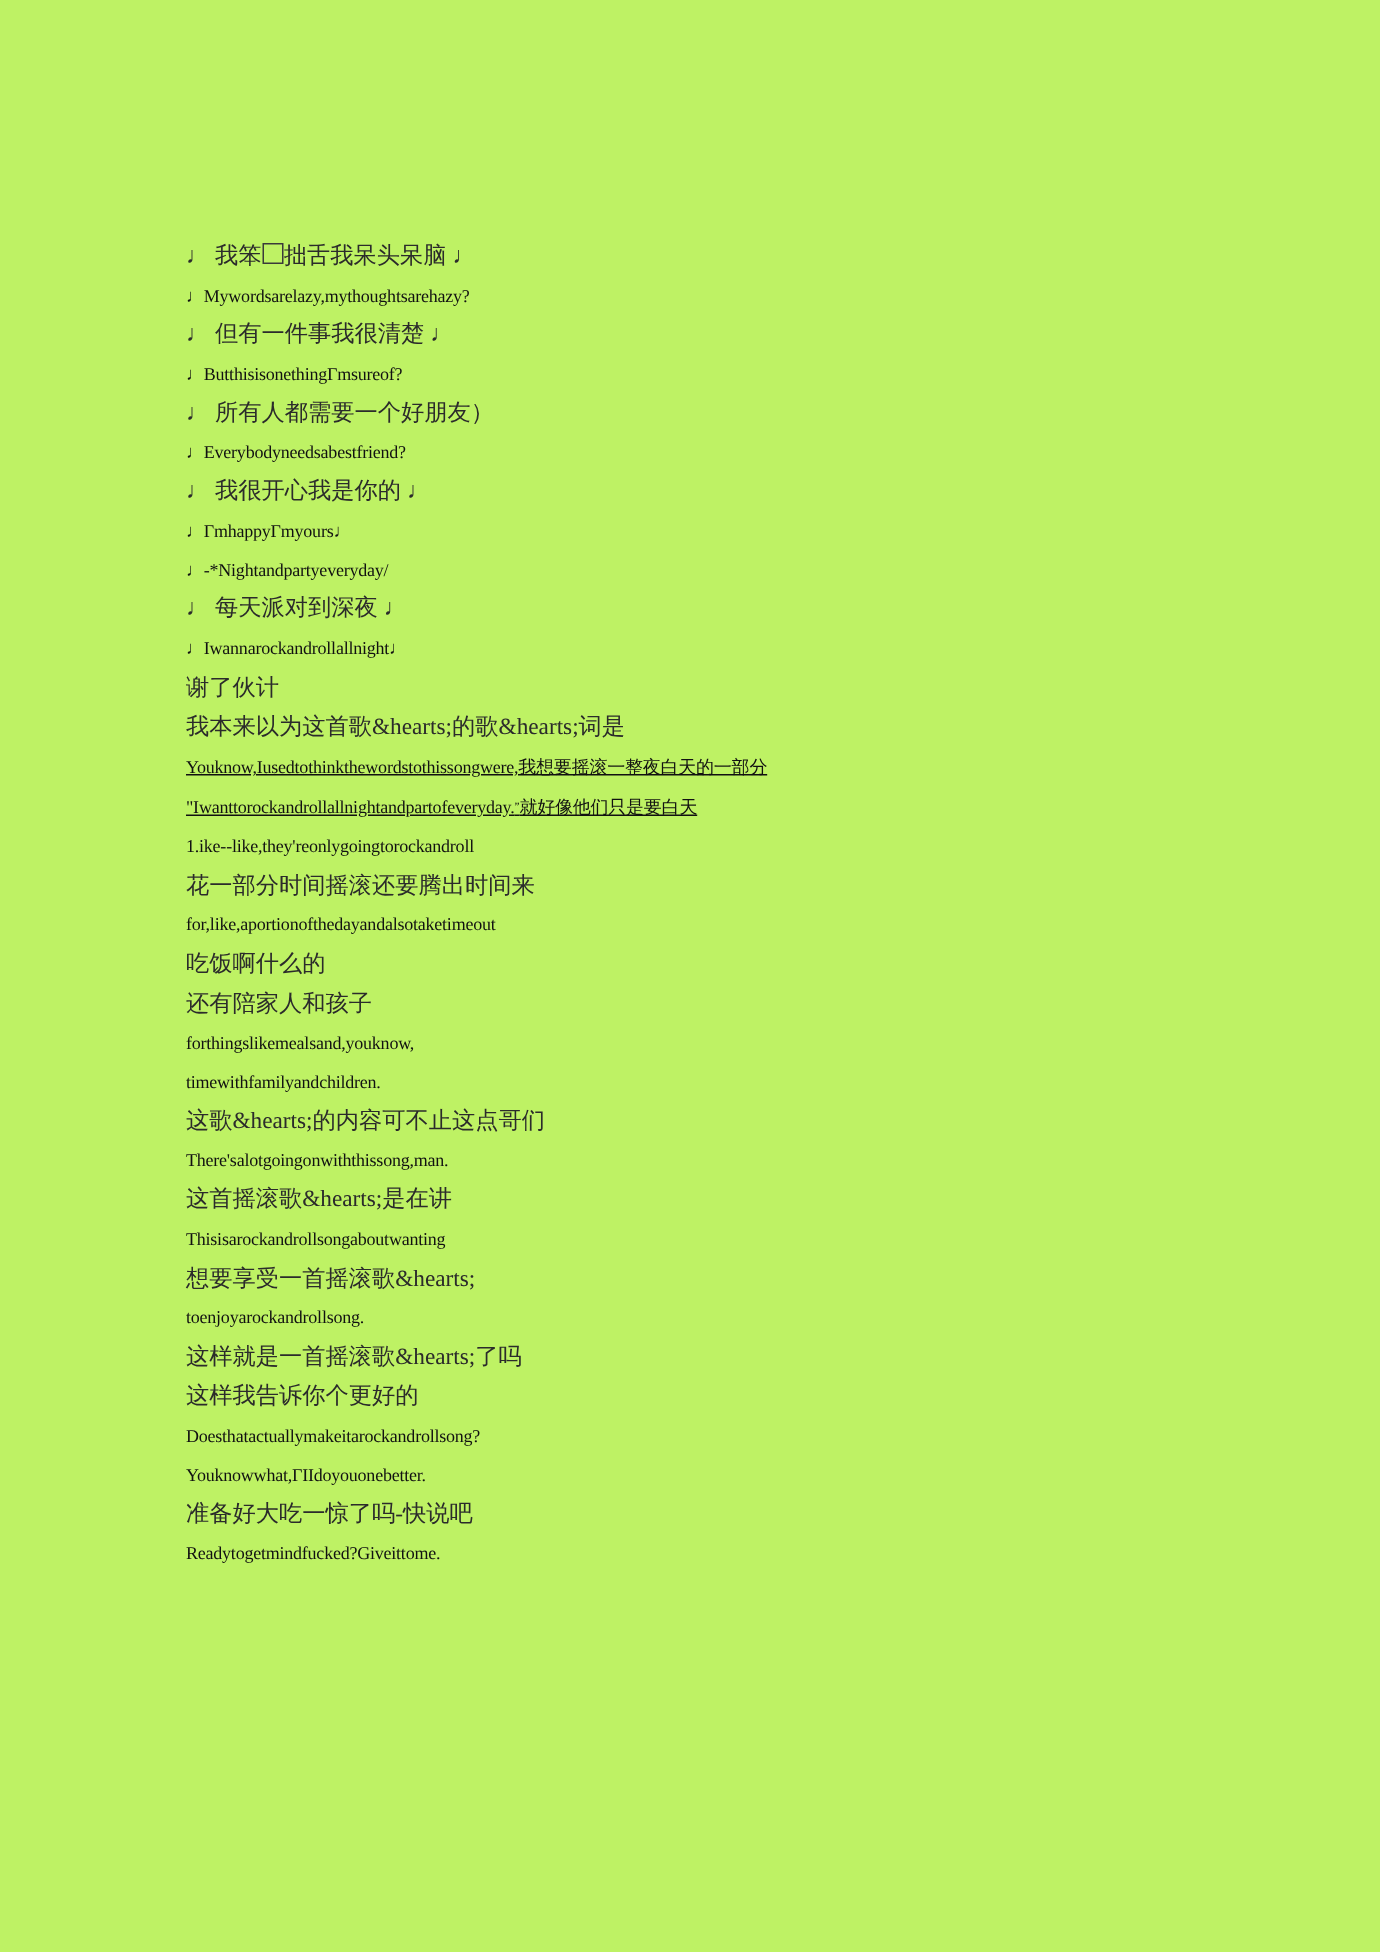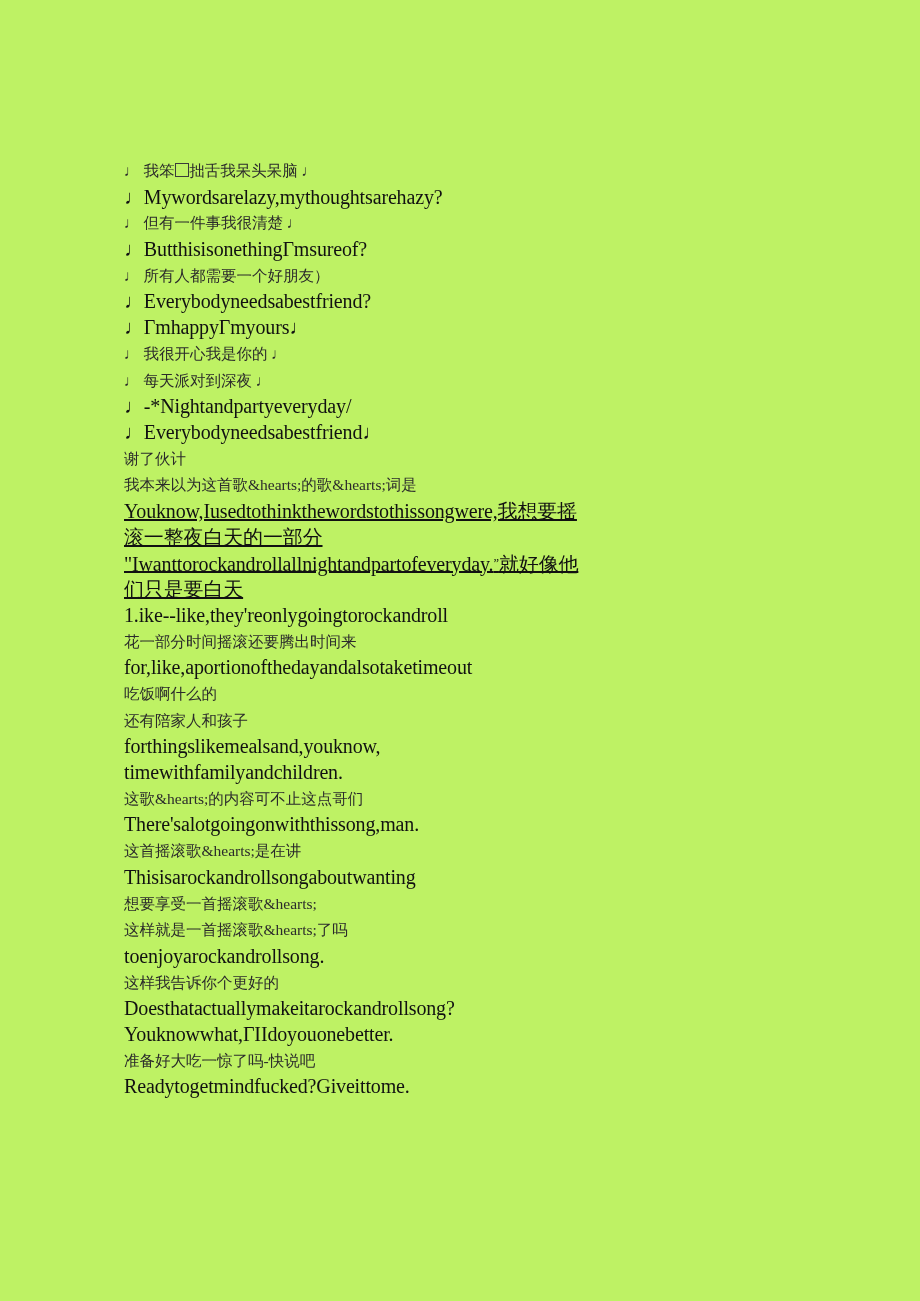--- a/index.html
+++ b/index.html
@@ -42,21 +42,21 @@
   }
   
   .line.cjk {
     color: #2b2b2b;
     font-size: 15.5px;
     line-height: 26.6px;
   }
   
   .line.en {
     color: #111111;
-    font-size: 20px;
+    font-size: 12px;
     line-height: 25.8px;
     letter-spacing: -0.15px;
   }
   
   .line.wrap {
     width: 470px;
     text-decoration: underline;
   }
   .tofu {
     display: inline-block;
@@ -81,47 +81,47 @@
 
     <p class="line cjk">
       <span>♩ 我笨</span><span class="tofu"></span><span>拙舌我呆头呆脑 ♩</span>
     </p>
 
     <p class="line en">♩Mywordsarelazy,mythoughtsarehazy?</p>
     <p class="line cjk">♩ 但有一件事我很清楚 ♩</p>
     <p class="line en">♩ButthisisonethingΓmsureof?</p>
     <p class="line cjk">♩ 所有人都需要一个好朋友）</p>
     <p class="line en">♩Everybodyneedsabestfriend?</p>
+    <p class="line cjk">♩ 我很开心我是你的 ♩</p>
     <p class="line en">♩ΓmhappyΓmyours♩</p>
-    <p class="line cjk">♩ 我很开心我是你的 ♩</p>
+    <p class="line en">♩-*Nightandpartyeveryday/</p>
     <p class="line cjk">♩ 每天派对到深夜 ♩</p>
-    <p class="line en">♩-*Nightandpartyeveryday/</p>
-    <p class="line en">♩Everybodyneedsabestfriend♩</p>
+    <p class="line en">♩Iwannarockandrollallnight♩</p>
     <p class="line cjk">谢了伙计</p>
     <p class="line cjk">我本来以为这首歌&amp;hearts;的歌&amp;hearts;词是</p>
     <p class="line en wrap">Youknow,Iusedtothinkthewordstothissongwere,我想要摇滚一整夜白天的一部分</p>
 
     <p class="line en wrap">
       <span>"Iwanttorockandrollallnightandpartofeveryday.</span><span class="tiny-mark">”</span><span class="cjk">就好像他们只是要白天</span>
     </p>
 
     <p class="line en">1.ike--like,they'reonlygoingtorockandroll</p>
     <p class="line cjk">花一部分时间摇滚还要腾出时间来</p>
     <p class="line en">for,like,aportionofthedayandalsotaketimeout</p>
     <p class="line cjk">吃饭啊什么的</p>
     <p class="line cjk">还有陪家人和孩子</p>
     <p class="line en">forthingslikemealsand,youknow,</p>
     <p class="line en">timewithfamilyandchildren.</p>
     <p class="line cjk">这歌&amp;hearts;的内容可不止这点哥们</p>
     <p class="line en">There'salotgoingonwiththissong,man.</p>
     <p class="line cjk">这首摇滚歌&amp;hearts;是在讲</p>
     <p class="line en">Thisisarockandrollsongaboutwanting</p>
     <p class="line cjk">想要享受一首摇滚歌&amp;hearts;</p>
+    <p class="line en">toenjoyarockandrollsong.</p>
     <p class="line cjk">这样就是一首摇滚歌&amp;hearts;了吗</p>
-    <p class="line en">toenjoyarockandrollsong.</p>
     <p class="line cjk">这样我告诉你个更好的</p>
     <p class="line en">Doesthatactuallymakeitarockandrollsong?</p>
     <p class="line en">Youknowwhat,ΓIIdoyouonebetter.</p>
     <p class="line cjk">准备好大吃一惊了吗-快说吧</p>
     <p class="line en">Readytogetmindfucked?Giveittome.</p>
 
   </div>
 </div>
 
 </body></html>

